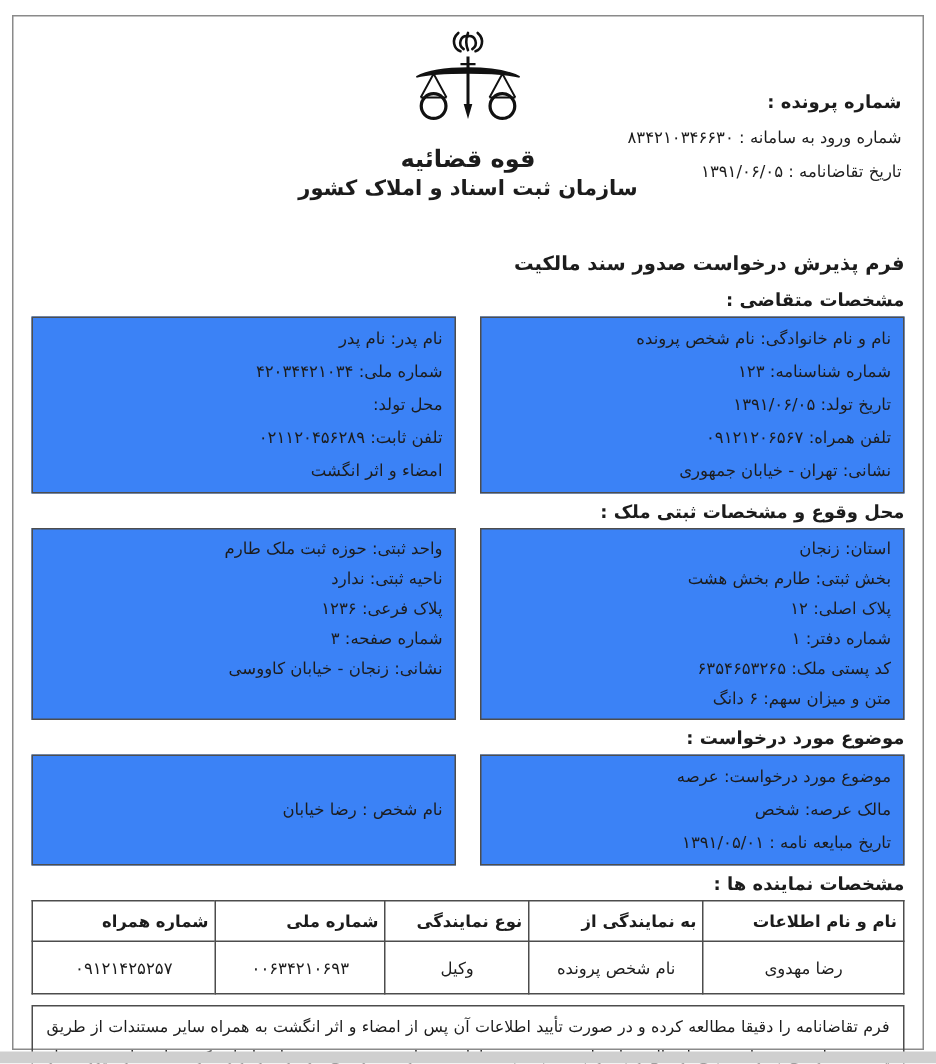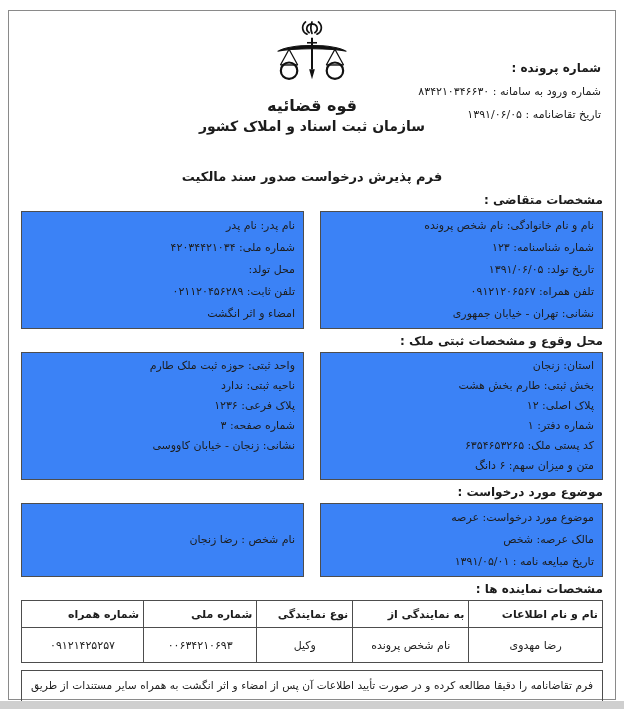--- a/index.html
+++ b/index.html
@@ -29,21 +29,21 @@
     text-align:right; font-size:11px; line-height:23px;
   }
   .header-info .bold-line { font-weight:bold; font-size:12px; }
   .header-center {
     position:absolute; top:0; left:0; right:0;
     text-align:center;
   }
   .emblem { display:inline-block; }
   .org-line1 { font-size:16px; font-weight:bold; line-height:19px; letter-spacing:1px; }
   .org-line2 { font-size:14px; font-weight:bold; line-height:23px; letter-spacing:1px; }
-  .form-title { text-align:center; font-size:13px; font-weight:bold; line-height:22px; margin-top:1px; }
+  .form-title { text-align:right; font-size:13px; font-weight:bold; line-height:22px; margin-top:1px; }
   
   .section-title { font-weight:bold; font-size:12px; line-height:16px; margin:4px 0 3px 0; text-align:right; }
   .twobox { display:flex; gap:16px; align-items:stretch; }
   .box {
     flex:1 1 0;
     border:1px solid #4d4d4d;
     padding:3px 8px;
     background:#3b82f6;
   }
   .row { font-size:11px; text-align:right; white-space:nowrap; overflow:hidden; }
@@ -166,21 +166,21 @@
 
   <div class="section">
     <div class="section-title">موضوع مورد درخواست :</div>
     <div class="twobox">
       <div class="box rows-3">
         <div class="row">موضوع مورد درخواست: عرصه</div>
         <div class="row">مالک عرصه: شخص</div>
         <div class="row">تاریخ مبایعه نامه : ۱۳۹۱/۰۵/۰۱</div>
       </div>
       <div class="box box-center-single">
-        <div class="row">نام شخص : رضا زنجان</div>
+        <div class="row">نام شخص : رضا خیابان</div>
       </div>
     </div>
   </div>
 
   <div class="section">
     <div class="section-title">مشخصات نماینده ها :</div>
     <table>
       <colgroup>
         <col style="width:23%">
           <col style="width:20%">

